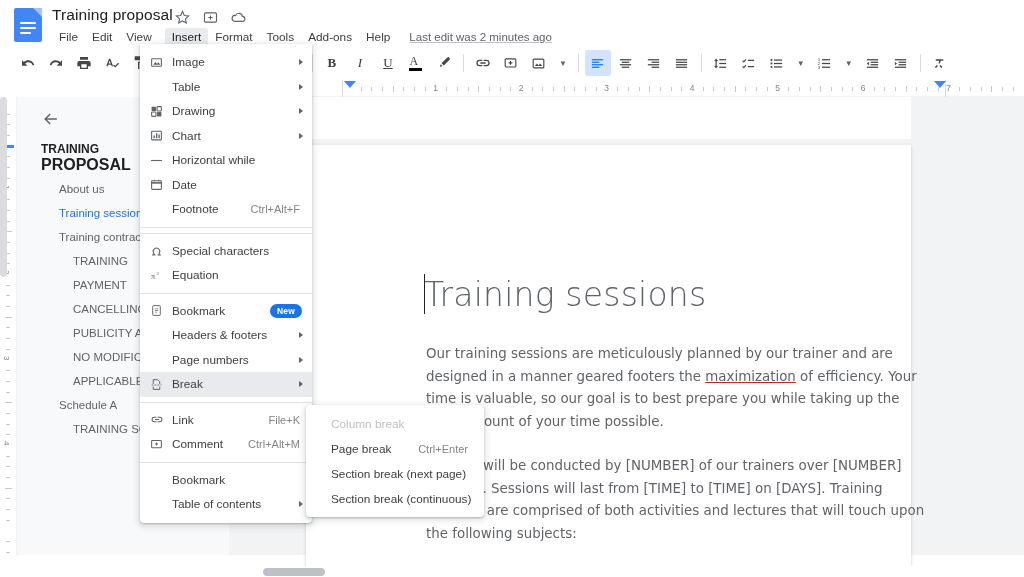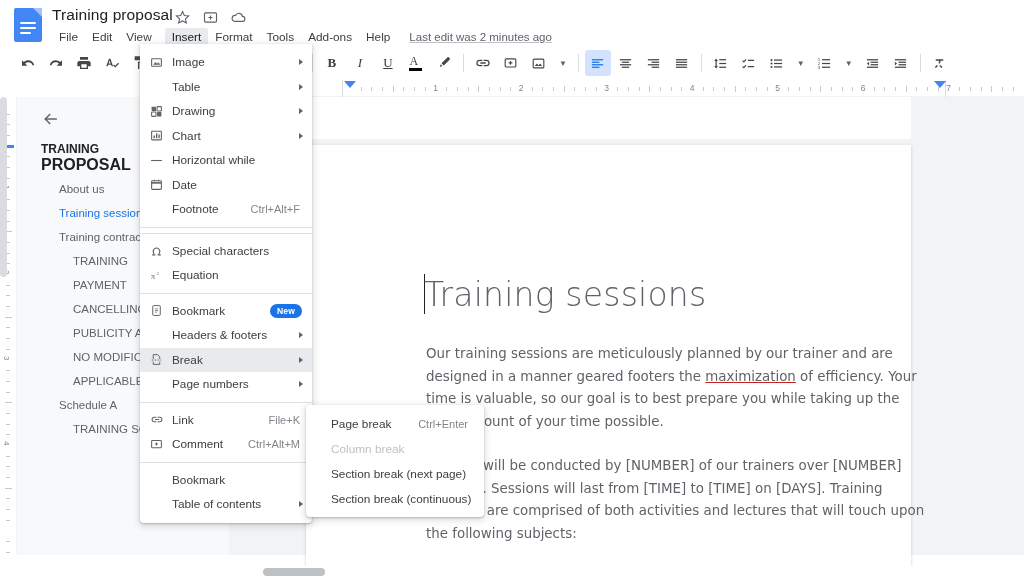--- a/index.html
+++ b/index.html
@@ -597,37 +597,37 @@
           </svg>
         </span>
         <span class="mlabel">Bookmark</span>
         <span class="badge-new">New</span>
       </div>
       <div class="mrow">
         <span class="mi"></span>
         <span class="mlabel">Headers &amp; footers</span>
         <span class="marrow"></span>
       </div>
+      <div class="mrow">
+        <span class="mi"></span>
+        <span class="mlabel">Page numbers</span>
+        <span class="marrow"></span>
+      </div>
       <div class="mrow hover">
         <span class="mi">
           <svg width="13" height="13" viewBox="0 0 24 24" fill="none" stroke="#5f6368" stroke-width="1.8">
             <path d="M6 3h8l4 4v4"></path>
             <path d="M6 3v8"></path>
             <path d="M3 13h18" stroke-dasharray="3 2.5"></path>
             <path d="M6 16v5h12v-5"></path>
           </svg>
         </span>
         <span class="mlabel">Break</span>
         <span class="marrow"></span>
       </div>
-      <div class="mrow">
-        <span class="mi"></span>
-        <span class="mlabel">Page numbers</span>
-        <span class="marrow"></span>
-      </div>
       <div class="msep"></div>
       <div class="mrow">
         <span class="mi">
           <svg width="14" height="13" viewBox="0 0 24 24" fill="#5f6368">
             <path d="M3.9 12a3.1 3.1 0 013.1-3.1h4V7H7a5 5 0 000 10h4v-1.9H7A3.1 3.1 0 013.9 12zM8 13h8v-2H8v2zm9-6h-4v1.9h4a3.1 3.1 0 010 6.2h-4V17h4a5 5 0 000-10z"></path>
           </svg>
         </span>
         <span class="mlabel">Link</span>
         <span class="maccel">File+K</span>
       </div>
@@ -647,27 +647,27 @@
         <span class="mlabel">Bookmark</span>
       </div>
       <div class="mrow">
         <span class="mi"></span>
         <span class="mlabel">Table of contents</span>
         <span class="marrow"></span>
       </div>
     </div>
 
   <div class="menu" id="break-submenu">
+      <div class="mrow disabled">
+        <span class="mlabel">Column break</span>
+      </div>
       <div class="mrow">
         <span class="mlabel">Page break</span>
         <span class="maccel">Ctrl+Enter</span>
       </div>
-      <div class="mrow disabled">
-        <span class="mlabel">Column break</span>
-      </div>
       <div class="mrow">
         <span class="mlabel">Section break (next page)</span>
       </div>
       <div class="mrow">
         <span class="mlabel">Section break (continuous)</span>
       </div>
     </div>
 
 </div>
 

